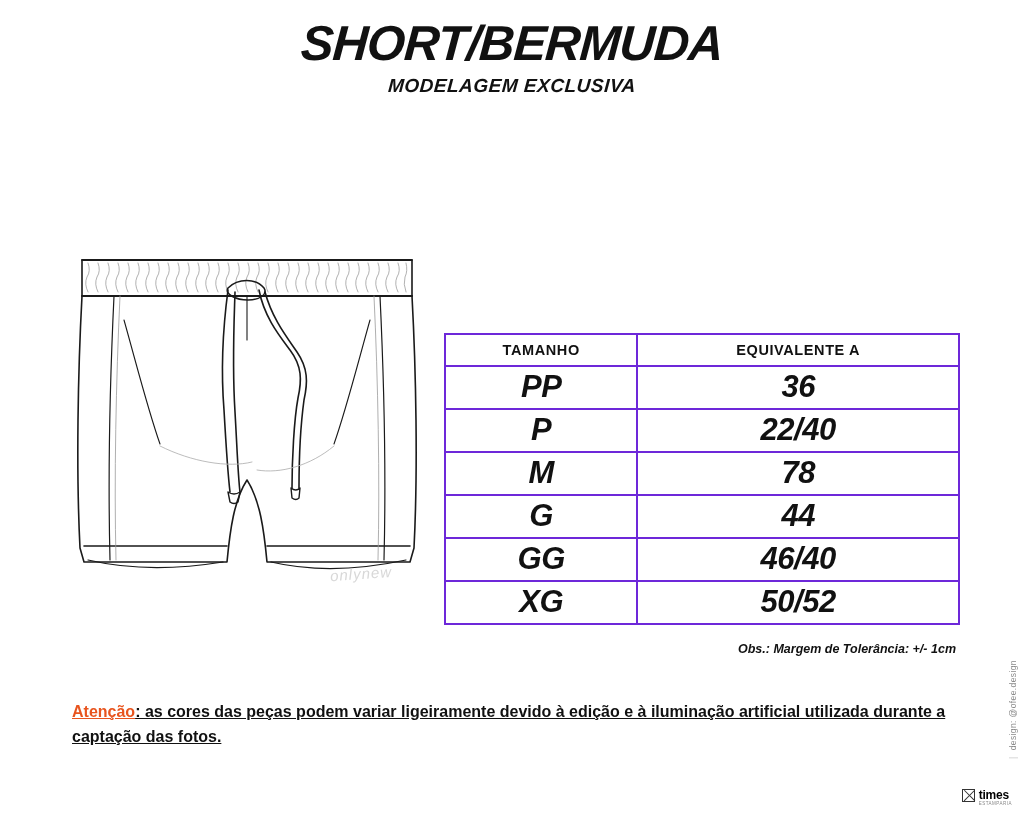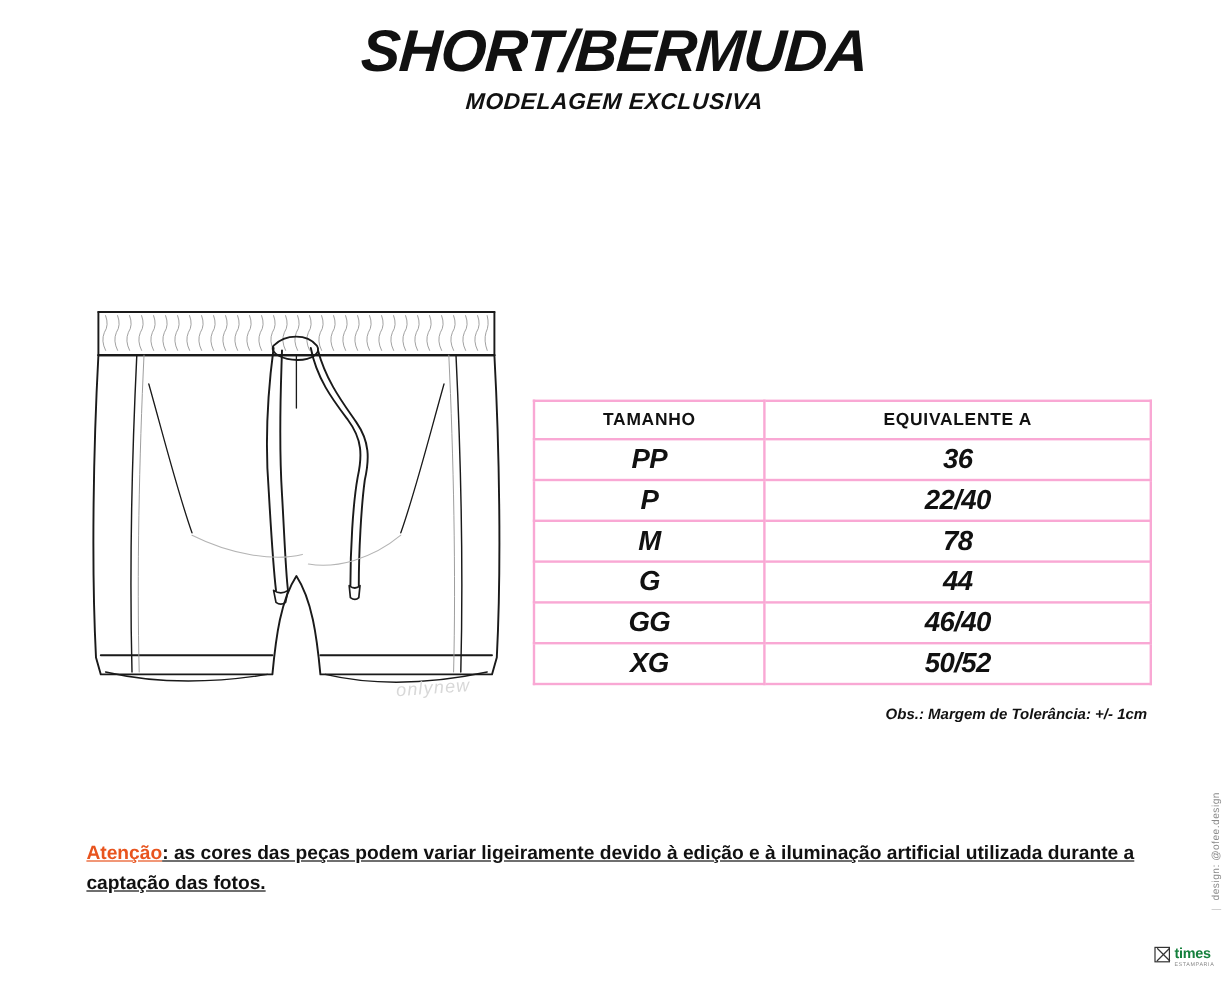--- a/index.html
+++ b/index.html
@@ -62,32 +62,32 @@
     position: absolute;
     left: 444px; top: 333px;
     width: 516px;
   }
   table.sizes {
     border-collapse: collapse;
     width: 516px;
     background: #ffffff;
   }
   table.sizes th, table.sizes td {
-    border: 2px solid #f9a8d4;
+    border: 2px solid #6d28d9;
     text-align: center;
   }
   table.sizes th {
     font-size: 14.5px;
     font-weight: bold;
     letter-spacing: 0.6px;
     padding: 7px 0 7px 0;
     color: #111;
   }
   table.sizes td {
-    font-size: 23px;
+    font-size: 31px;
     font-weight: bold;
     font-style: italic;
     padding: 2px 0 3px 0;
     color: #111;
     letter-spacing: -0.5px;
   }
   .col-a { width: 193px; }
   .col-b { width: 323px; }
 
   .obs {
@@ -144,21 +144,21 @@
     content: "";
     position: absolute;
     left: -1px; top: 5px;
     width: 15px; height: 1.3px;
     background: #333;
     transform: rotate(45deg);
   }
   .brand .mark:after { transform: rotate(-45deg); }
   .brand .btxt {
     font-size: 12px;
-    color: #15803d;
+    color: #000000;
     font-weight: 600;
     letter-spacing: -0.2px;
   }
   .brand .bsub {
     font-size: 4.5px;
     color: #888;
     letter-spacing: 0.5px;
     display: block;
     margin-top: -2px;
   }

